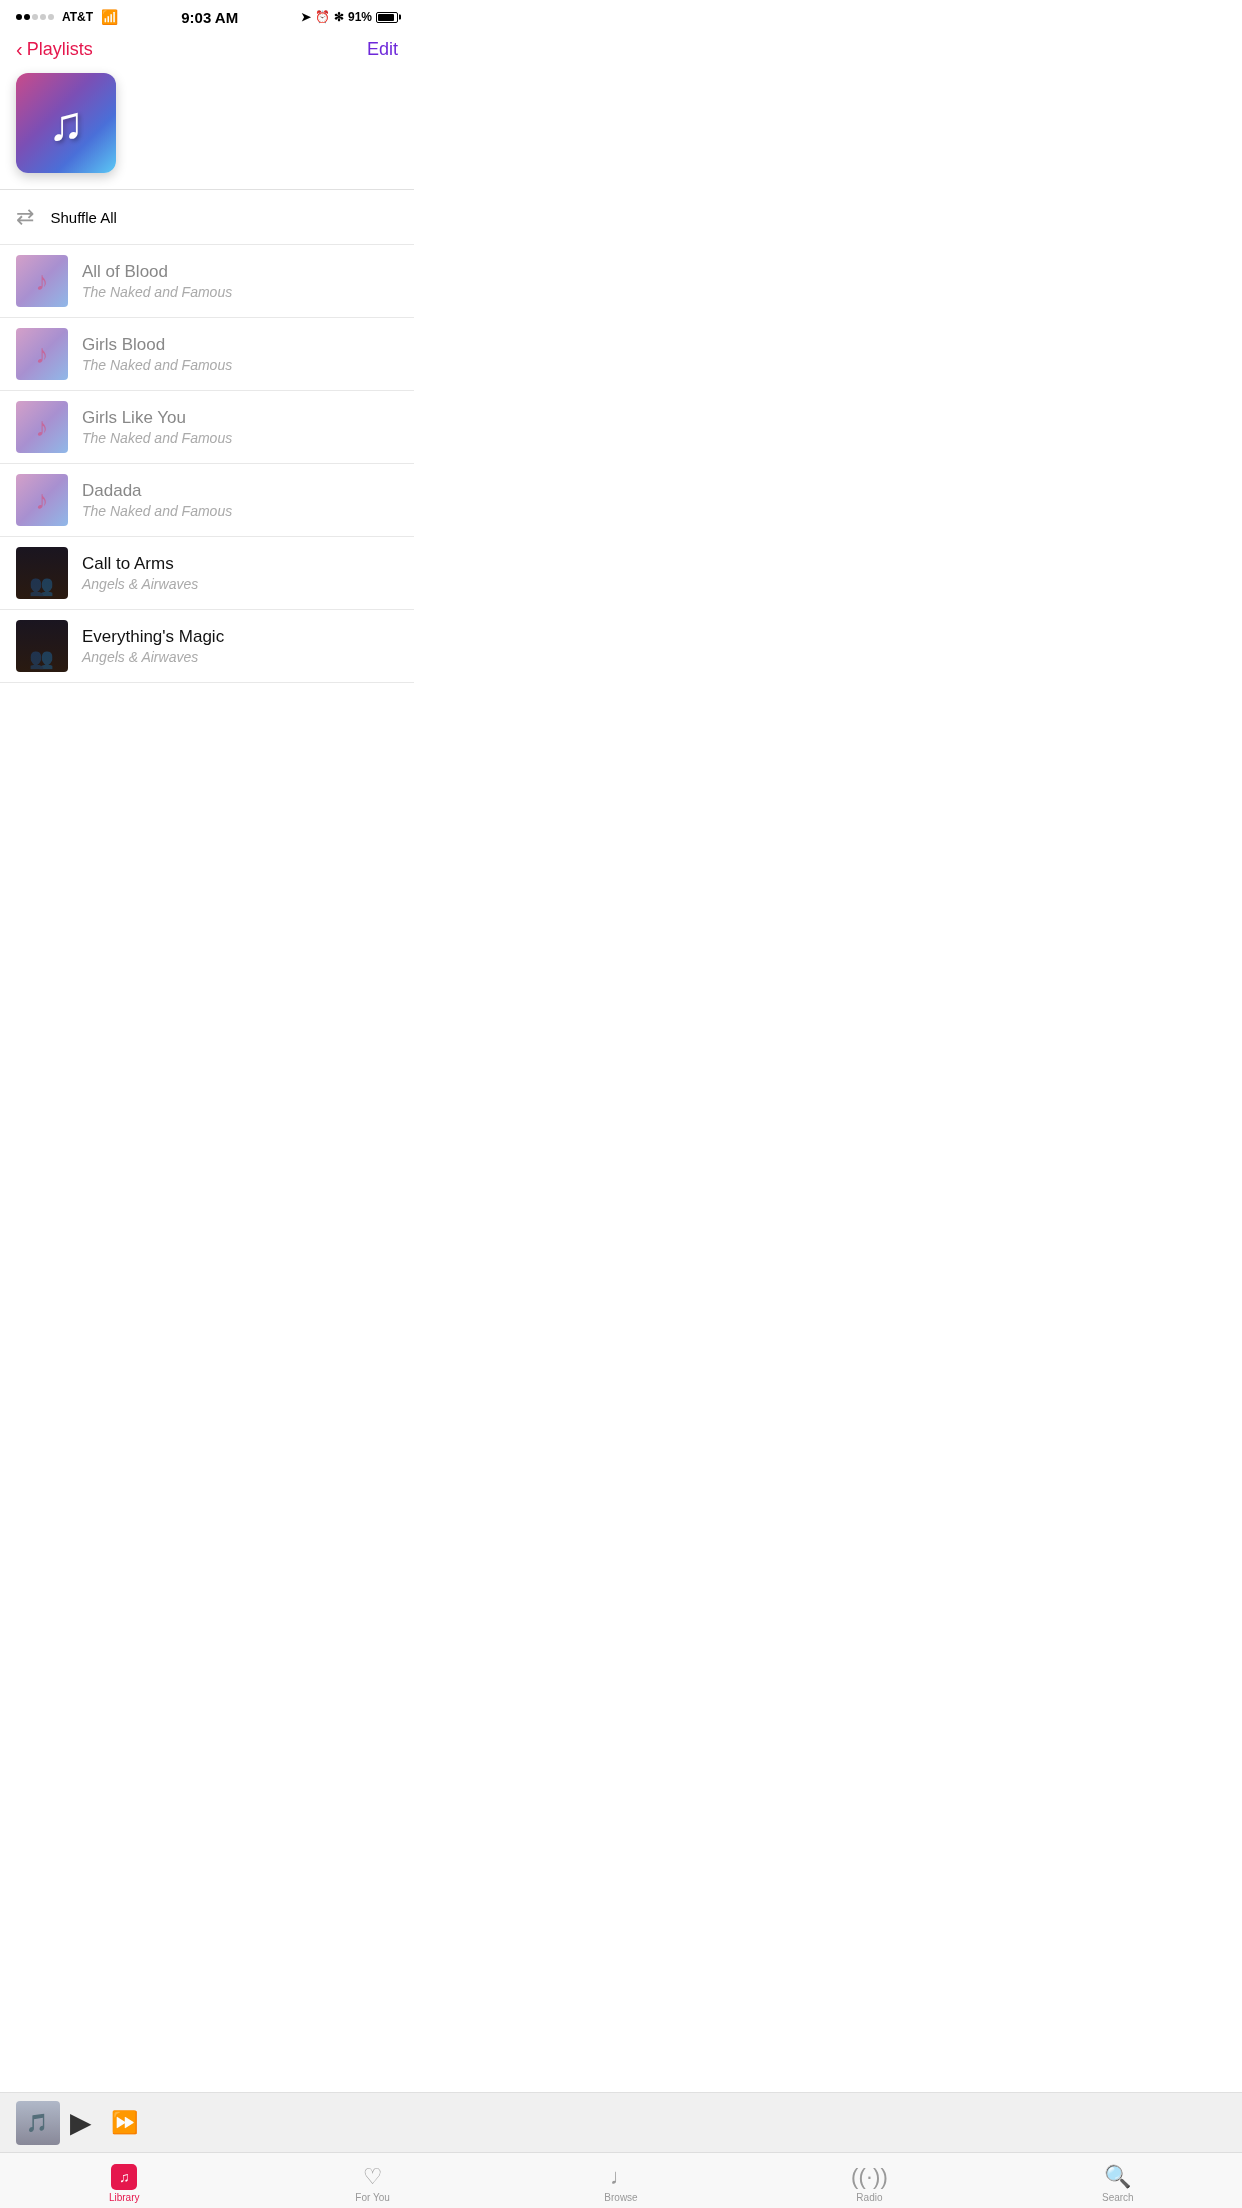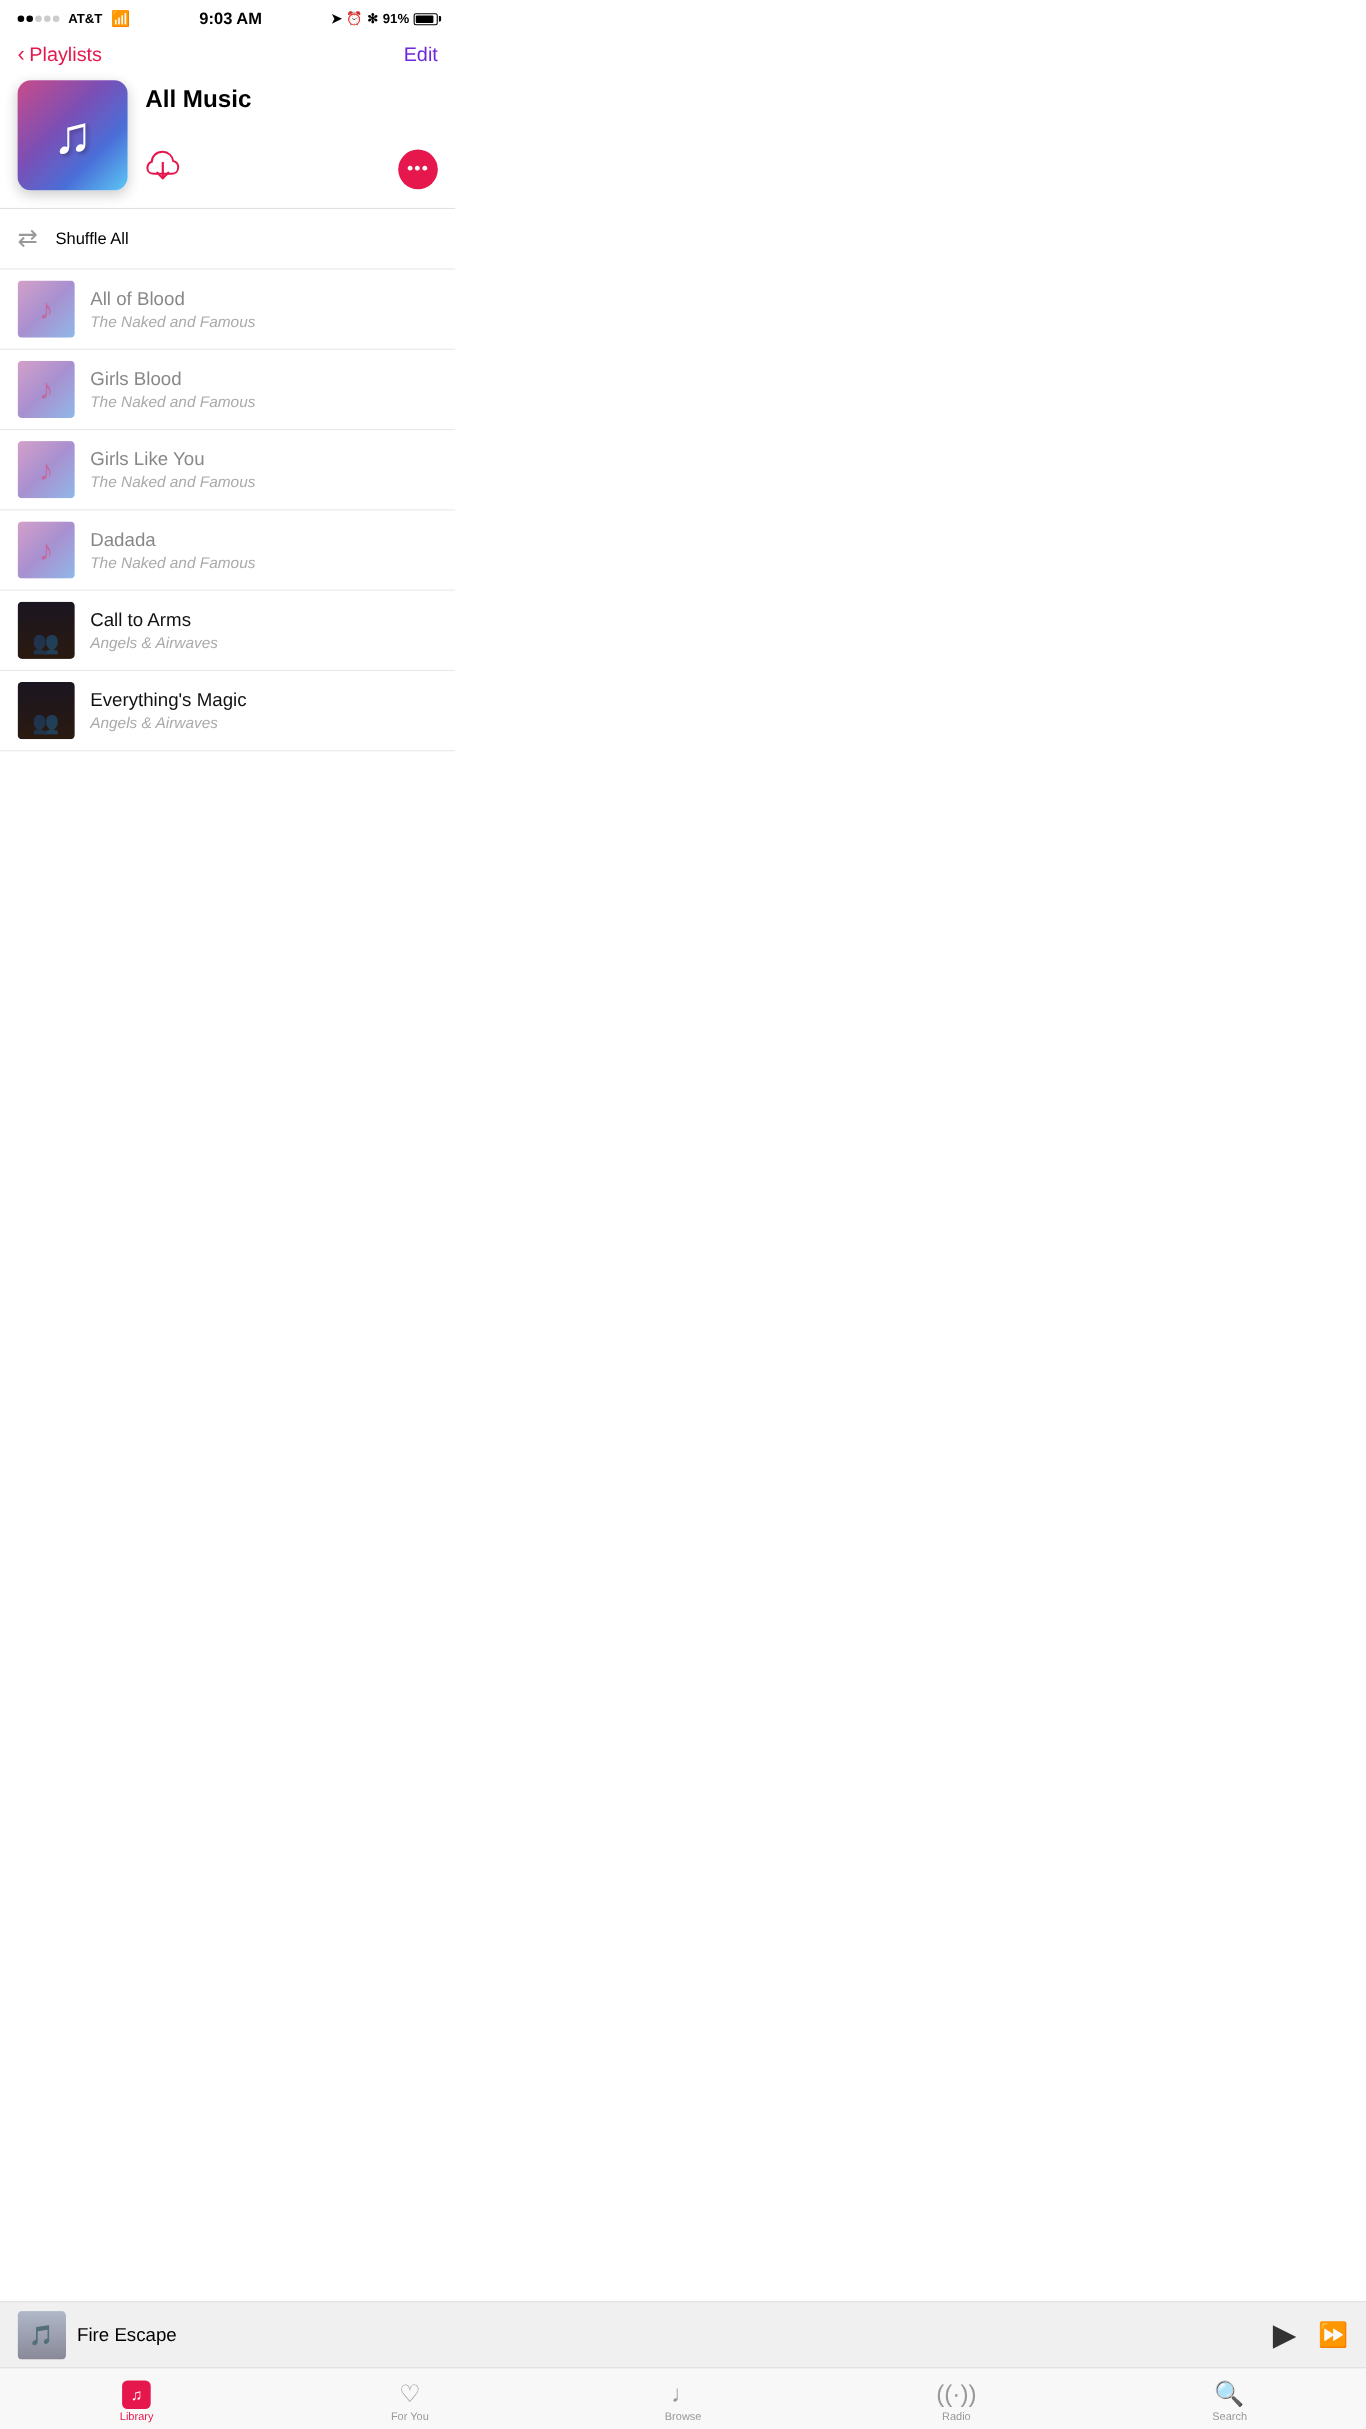--- a/index.html
+++ b/index.html
@@ -281,35 +281,20 @@
     <span class="back-chevron">‹</span>
     <span>Playlists</span>
   </div>
   <div class="edit-btn">Edit</div>
 </div>
 
 <div class="playlist-header">
   <div class="playlist-artwork">
     <span class="music-note-icon">♫</span>
   </div>
-  <div class="playlist-info">
-    <div class="playlist-title">All Music</div>
-    <div class="playlist-actions">
-      <div class="download-btn">
-        <svg width="32" height="32" viewBox="0 0 32 32" fill="none" xmlns="http://www.w3.org/2000/svg">
-          <path d="M16 4 C10 4 6 8 6 13 C3 14 2 17 2 19 C2 22 4.5 24 8 24 L24 24 C27.5 24 30 21.5 30 18 C30 15 28 13 25.5 12.5 C25 8 21 4 16 4 Z" stroke="#e5174d" stroke-width="1.8" fill="none"></path>
-          <line x1="16" y1="14" x2="16" y2="28" stroke="#e5174d" stroke-width="2" stroke-linecap="round"></line>
-          <polyline points="11,23 16,28 21,23" stroke="#e5174d" stroke-width="2" fill="none" stroke-linecap="round" stroke-linejoin="round"></polyline>
-        </svg>
-      </div>
-      <div class="more-btn">
-        <span class="more-dots">•••</span>
-      </div>
-    </div>
-  </div>
 </div>
 
 <div class="divider"></div>
 
 <div class="shuffle-row">
   <span class="shuffle-icon">⇄</span>
   <span class="shuffle-label">Shuffle All</span>
 </div>
 
 <div class="song-list">
@@ -389,21 +374,20 @@
 </div>
 
 <div style="height: 130px;"></div>
 
 <div class="now-playing">
   <div class="now-playing-art">
     <div class="now-playing-art-inner">
       <span style="font-size:18px;color:#c0c8d0;">🎵</span>
     </div>
   </div>
-  <div class="now-playing-title">Fire Escape</div>
   <div class="now-playing-controls">
     <span class="play-btn">▶</span>
     <span class="ff-btn">⏩</span>
   </div>
 </div>
 
 <div class="tab-bar">
   <div class="tab-item">
     <div class="library-icon-container">
       <span class="library-icon-inner">♫</span>

